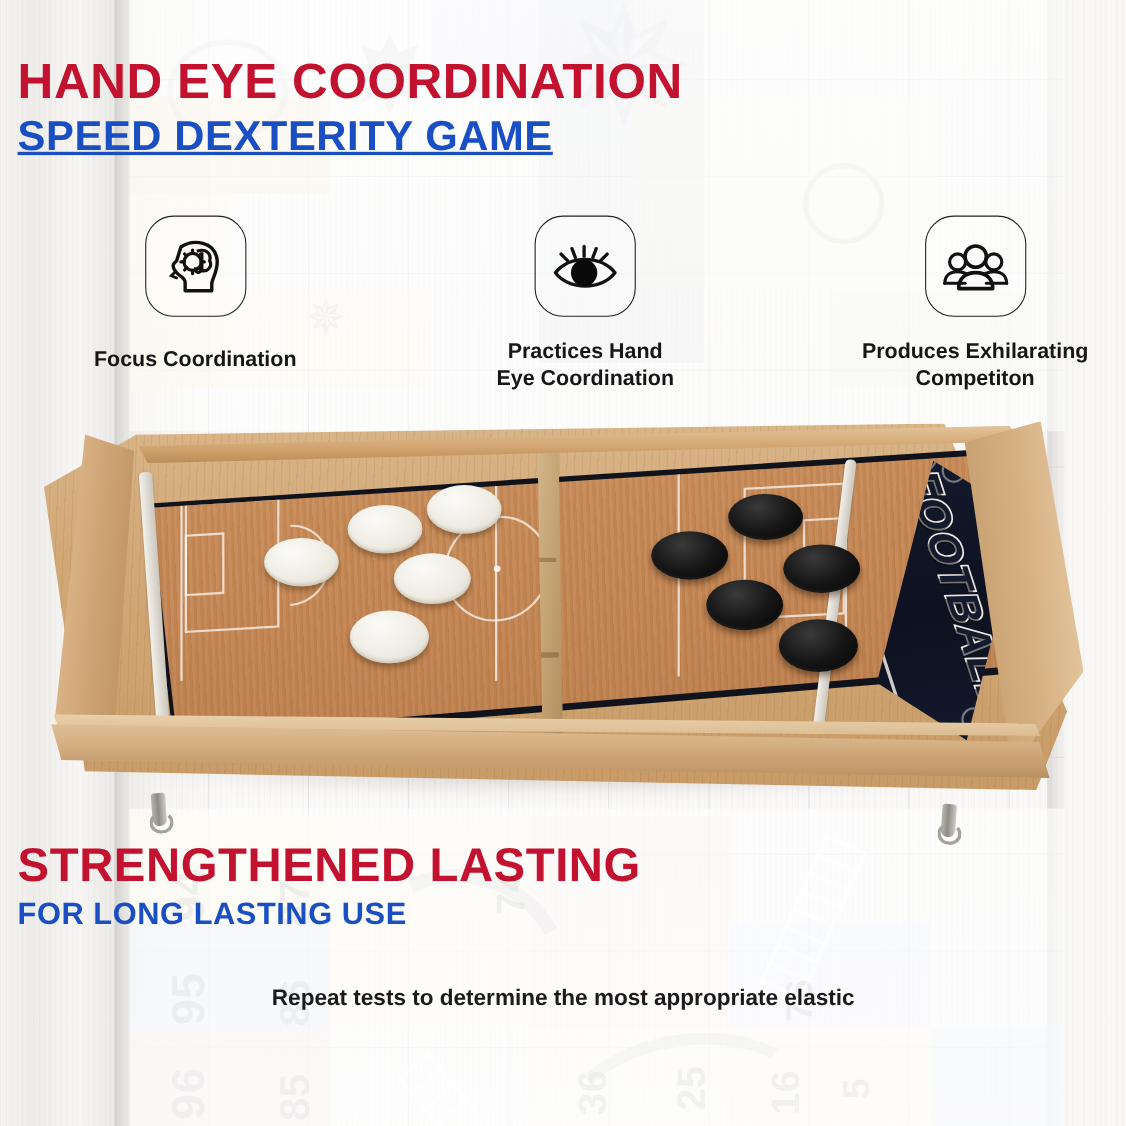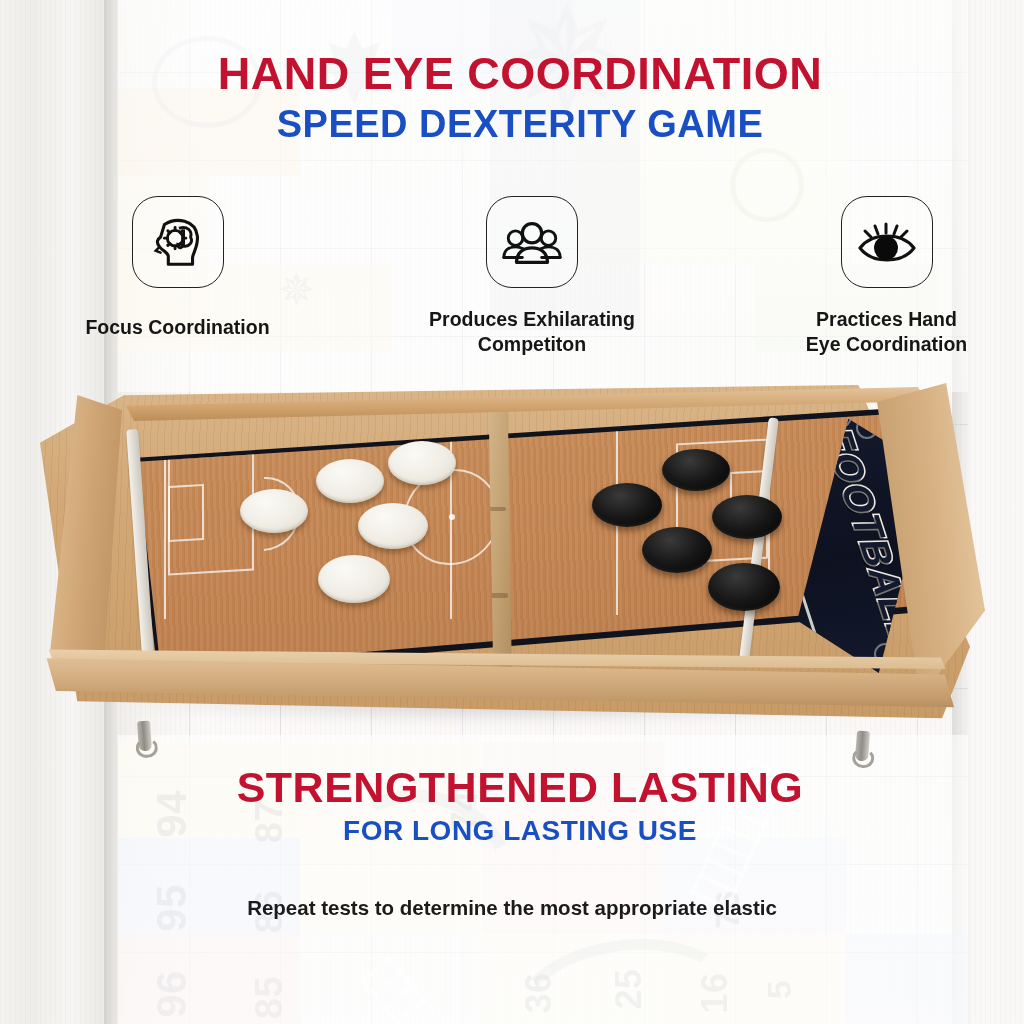--- a/index.html
+++ b/index.html
@@ -89,36 +89,36 @@
   .bg-wash-top {
     position: absolute; left: 118px; right: 56px; top: 0; height: 392px;
     background: linear-gradient(180deg, rgba(255,255,255,0.72), rgba(255,255,255,0.55));
   }
   .bg-wash-bot {
     position: absolute; left: 118px; right: 56px; top: 735px; bottom: 0;
     background: linear-gradient(180deg, rgba(255,255,255,0.62), rgba(255,255,255,0.70));
   }
 
   
-  .headline-block { position: absolute; left: 16px; right: 0; text-align: center; }
+  .headline-block { position: absolute; left: 16px; right: 0; }
   .h-red {
     color: #C3122F;
     font-weight: 700;
     letter-spacing: 0.5px;
     line-height: 1.05;
   }
   .h-blue {
     color: #1A4FC4;
     font-weight: 700;
     letter-spacing: 0.5px;
     line-height: 1.05;
   }
   #top-head { top: 50px; }
   #top-head .h-red  { font-size: 45px; }
-  #top-head .h-blue { font-size: 38px; margin-top: 8px; }
+  #top-head .h-blue { font-size: 38px; margin-top: 8px; text-decoration: underline; }
 
   #bot-head { top: 765px; }
   #bot-head .h-red  { font-size: 43px; }
   #bot-head .h-blue { font-size: 28px; margin-top: 6px; }
 
   .sub-copy {
     position: absolute; left: 150px; right: 150px; top: 893px;
     text-align: center;
     color: #1b1b1b;
     font-size: 20.5px;
@@ -417,52 +417,52 @@
           </g>
           <path d="M33 18 C41 15, 47 20, 45 27 C48 32, 43 38, 37 36 C34 40, 31 37, 32 33" fill="none" stroke="#111" stroke-width="3" stroke-linejoin="round"></path>
           <line x1="38" y1="19" x2="38" y2="36" stroke="#111" stroke-width="2.4"></line>
         </svg>
       </div>
       <div class="feature-label">Focus Coordination</div>
     </div>
 
     <div class="feature">
       <div class="feature-tile">
-        <svg width="62" height="62" viewBox="0 0 64 64">
-          <circle cx="15" cy="28" r="7.5" fill="none" stroke="#111" stroke-width="3"></circle>
-          <path d="M3 48 C3 40, 9 37, 15 37 C18 37, 21 38, 23 39" fill="none" stroke="#111" stroke-width="3" stroke-linecap="round"></path>
-          <line x1="3" y1="48" x2="22" y2="48" stroke="#111" stroke-width="3" stroke-linecap="round"></line>
-          <circle cx="49" cy="28" r="7.5" fill="none" stroke="#111" stroke-width="3"></circle>
-          <path d="M61 48 C61 40, 55 37, 49 37 C46 37, 43 38, 41 39" fill="none" stroke="#111" stroke-width="3" stroke-linecap="round"></path>
-          <line x1="42" y1="48" x2="61" y2="48" stroke="#111" stroke-width="3" stroke-linecap="round"></line>
-          <circle cx="32" cy="23" r="10" fill="none" stroke="#111" stroke-width="3.4"></circle>
-          <path d="M16 53 C16 43, 23 38, 32 38 C41 38, 48 43, 48 53 Z" fill="none" stroke="#111" stroke-width="3.4" stroke-linejoin="round"></path>
-        </svg>
-      </div>
-      <div class="feature-label tight" style="white-space:pre-line;">Produces Exhilarating
-Competiton</div>
-    </div>
-
-    <div class="feature">
-      <div class="feature-tile">
         <svg width="64" height="64" viewBox="0 0 64 64">
           <path d="M5 38 C17 22, 47 22, 59 38 C47 54, 17 54, 5 38 Z" fill="none" stroke="#111" stroke-width="3.2" stroke-linejoin="round"></path>
           <circle cx="31" cy="38" r="12" fill="#0a0a0a"></circle>
           <g stroke="#111" stroke-width="3" stroke-linecap="round">
             <line x1="31" y1="14" x2="31" y2="23"></line>
             <line x1="20" y1="16" x2="23" y2="24"></line>
             <line x1="42" y1="16" x2="39" y2="24"></line>
             <line x1="10" y1="21" x2="16" y2="27"></line>
             <line x1="52" y1="21" x2="46" y2="27"></line>
           </g>
         </svg>
       </div>
       <div class="feature-label tight" style="white-space:pre-line;">Practices Hand
 Eye Coordination</div>
     </div>
+
+    <div class="feature">
+      <div class="feature-tile">
+        <svg width="62" height="62" viewBox="0 0 64 64">
+          <circle cx="15" cy="28" r="7.5" fill="none" stroke="#111" stroke-width="3"></circle>
+          <path d="M3 48 C3 40, 9 37, 15 37 C18 37, 21 38, 23 39" fill="none" stroke="#111" stroke-width="3" stroke-linecap="round"></path>
+          <line x1="3" y1="48" x2="22" y2="48" stroke="#111" stroke-width="3" stroke-linecap="round"></line>
+          <circle cx="49" cy="28" r="7.5" fill="none" stroke="#111" stroke-width="3"></circle>
+          <path d="M61 48 C61 40, 55 37, 49 37 C46 37, 43 38, 41 39" fill="none" stroke="#111" stroke-width="3" stroke-linecap="round"></path>
+          <line x1="42" y1="48" x2="61" y2="48" stroke="#111" stroke-width="3" stroke-linecap="round"></line>
+          <circle cx="32" cy="23" r="10" fill="none" stroke="#111" stroke-width="3.4"></circle>
+          <path d="M16 53 C16 43, 23 38, 32 38 C41 38, 48 43, 48 53 Z" fill="none" stroke="#111" stroke-width="3.4" stroke-linejoin="round"></path>
+        </svg>
+      </div>
+      <div class="feature-label tight" style="white-space:pre-line;">Produces Exhilarating
+Competiton</div>
+    </div>
   </div>
 
   <div class="product">
     <div class="board-shadow"></div>
 
     <div class="board">
 
       <div class="frame-outer"></div>
       <div class="playfield-dark"></div>
 

